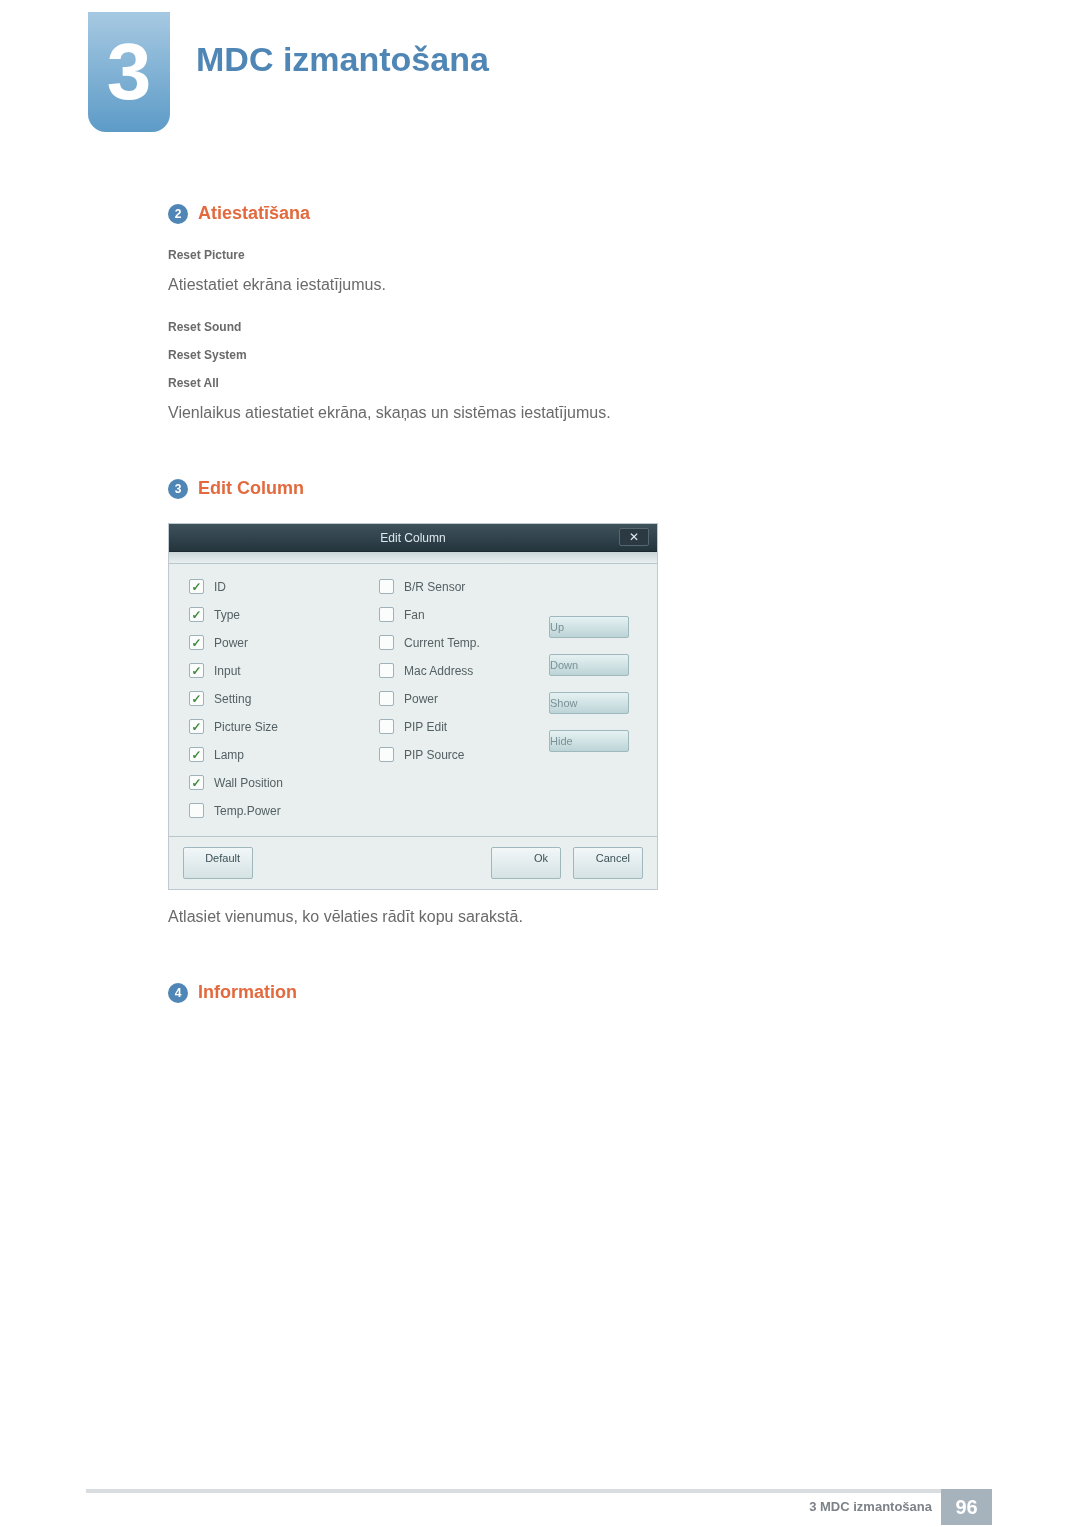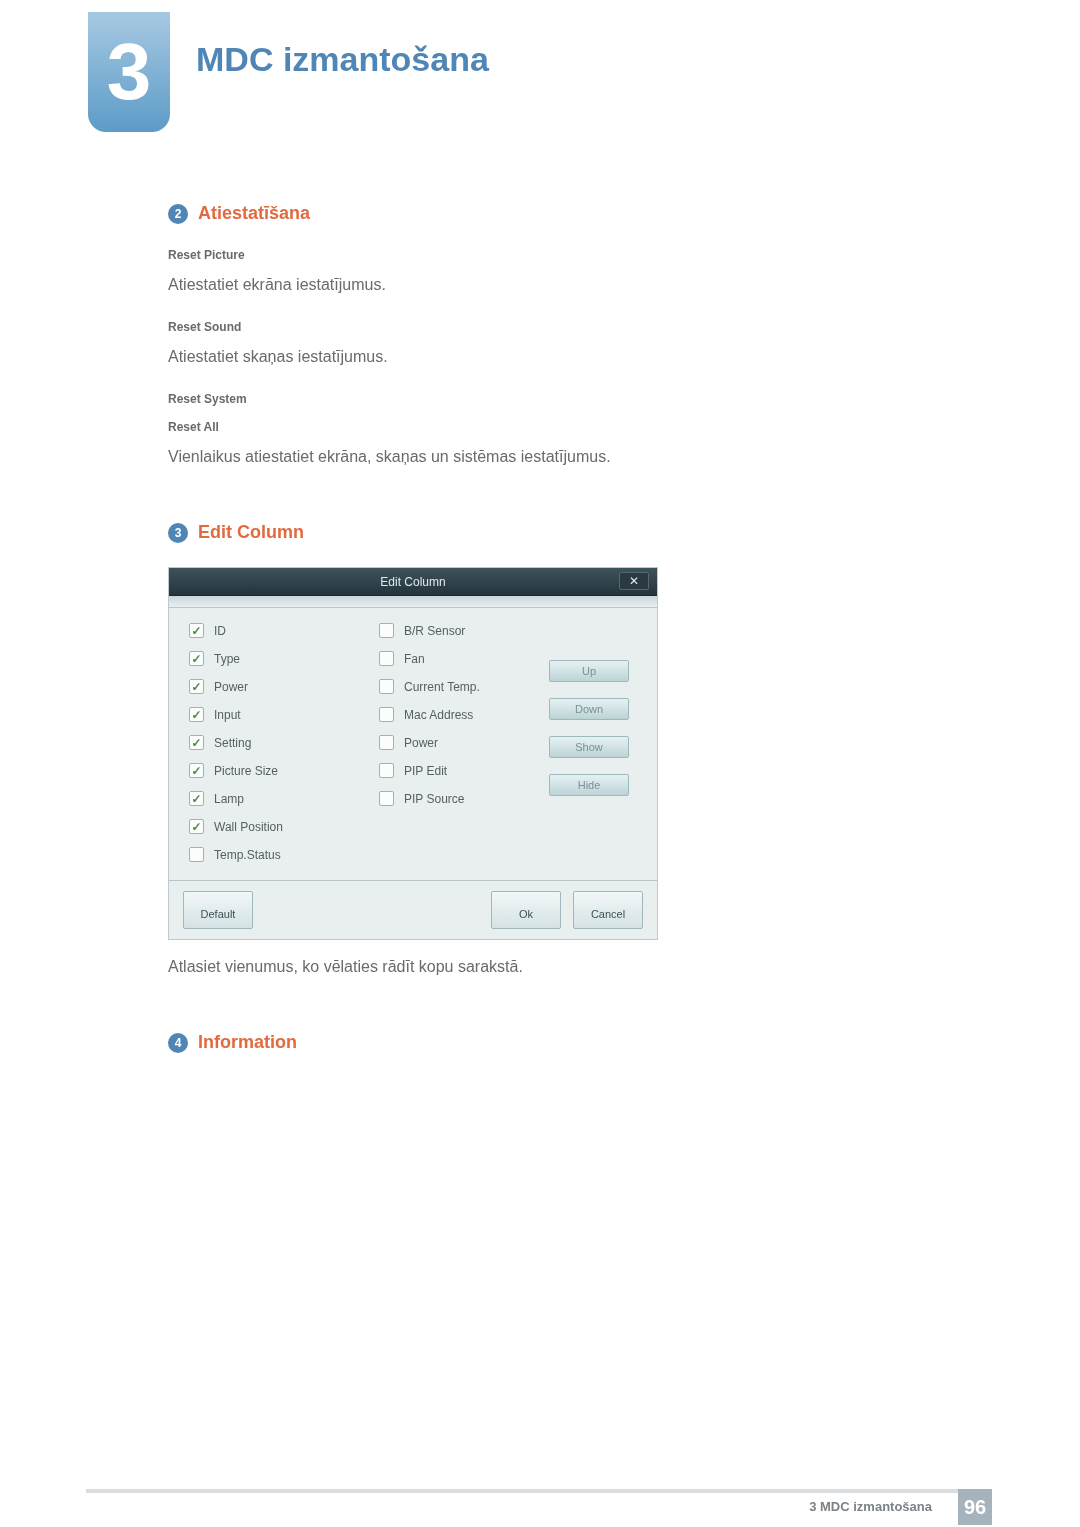--- a/index.html
+++ b/index.html
@@ -151,41 +151,41 @@
     font-size: 12px;
     color: #556064;
   }
   .dlg-btn {
     width: 80px;
     height: 22px;
     background: linear-gradient(to bottom,#e6f2f2,#bcd4d7);
     border: 1px solid #9eb8bd;
     color: #7a9196;
     font-size: 11px;
-    text-align: center;
+    text-align: left;
     line-height: 20px;
     border-radius: 2px;
   }
   .dialog-footer {
     border-top: 1px solid #b8c5cb;
     padding: 10px 14px;
     display: flex;
     gap: 12px;
     align-items: center;
   }
   .dialog-footer .spacer { flex: 1; }
   .ft-btn {
     min-width: 70px;
-    height: 38px;
-    padding: 12px 12px;
+    height: 32px;
+    padding: 0 12px;
     background: linear-gradient(to bottom,#f2f7f8,#d5e2e4);
     border: 1px solid #9eb8bd;
     color: #3c5258;
     font-size: 11px;
-    text-align: center;
+    text-align: right;
     line-height: 20px;
     border-radius: 2px;
   }
   
   .page-footer {
     position: absolute;
     bottom: 0;
     left: 0;
     width: 1080px;
     height: 38px;
@@ -203,21 +203,21 @@
     right: 148px;
     top: 10px;
     font-size: 13px;
     color: #7c8287;
     font-weight: bold;
   }
   .page-number-box {
     position: absolute;
     right: 88px;
     top: 0;
-    width: 34px;
+    width: 51px;
     height: 36px;
     background: #a6b3bc;
     color: #ffffff;
     font-size: 20px;
     font-weight: bold;
     text-align: center;
     line-height: 36px;
   }
 </style>
 </head>
@@ -230,21 +230,20 @@
 
 <div class="content">
 
   <div class="section-heading">
     <span class="num-circle">2</span>
     <span class="title">Atiestatīšana</span>
   </div>
   <div class="sub-heading">Reset Picture</div>
   <div class="body-text">Atiestatiet ekrāna iestatījumus.</div>
   <div class="sub-heading">Reset Sound</div>
-  <div class="body-text">Atiestatiet skaņas iestatījumus.</div>
   <div class="sub-heading">Reset System</div>
   <div class="sub-heading">Reset All</div>
   <div class="body-text">Vienlaikus atiestatiet ekrāna, skaņas un sistēmas iestatījumus.</div>
 
   <div class="section-gap"></div>
 
   <div class="section-heading">
     <span class="num-circle">3</span>
     <span class="title">Edit Column</span>
   </div>
@@ -284,21 +283,21 @@
         <div class="chk-row">
             <span class="chk checked"></span>
             <span class="chk-label">Lamp</span>
           </div>
         <div class="chk-row">
             <span class="chk checked"></span>
             <span class="chk-label">Wall Position</span>
           </div>
         <div class="chk-row">
             <span class="chk"></span>
-            <span class="chk-label">Temp.Status</span>
+            <span class="chk-label">Temp.Power</span>
           </div>
       </div>
       <div class="col mid">
         <div class="chk-row">
             <span class="chk"></span>
             <span class="chk-label">B/R Sensor</span>
           </div>
         <div class="chk-row">
             <span class="chk"></span>
             <span class="chk-label">Fan</span>

